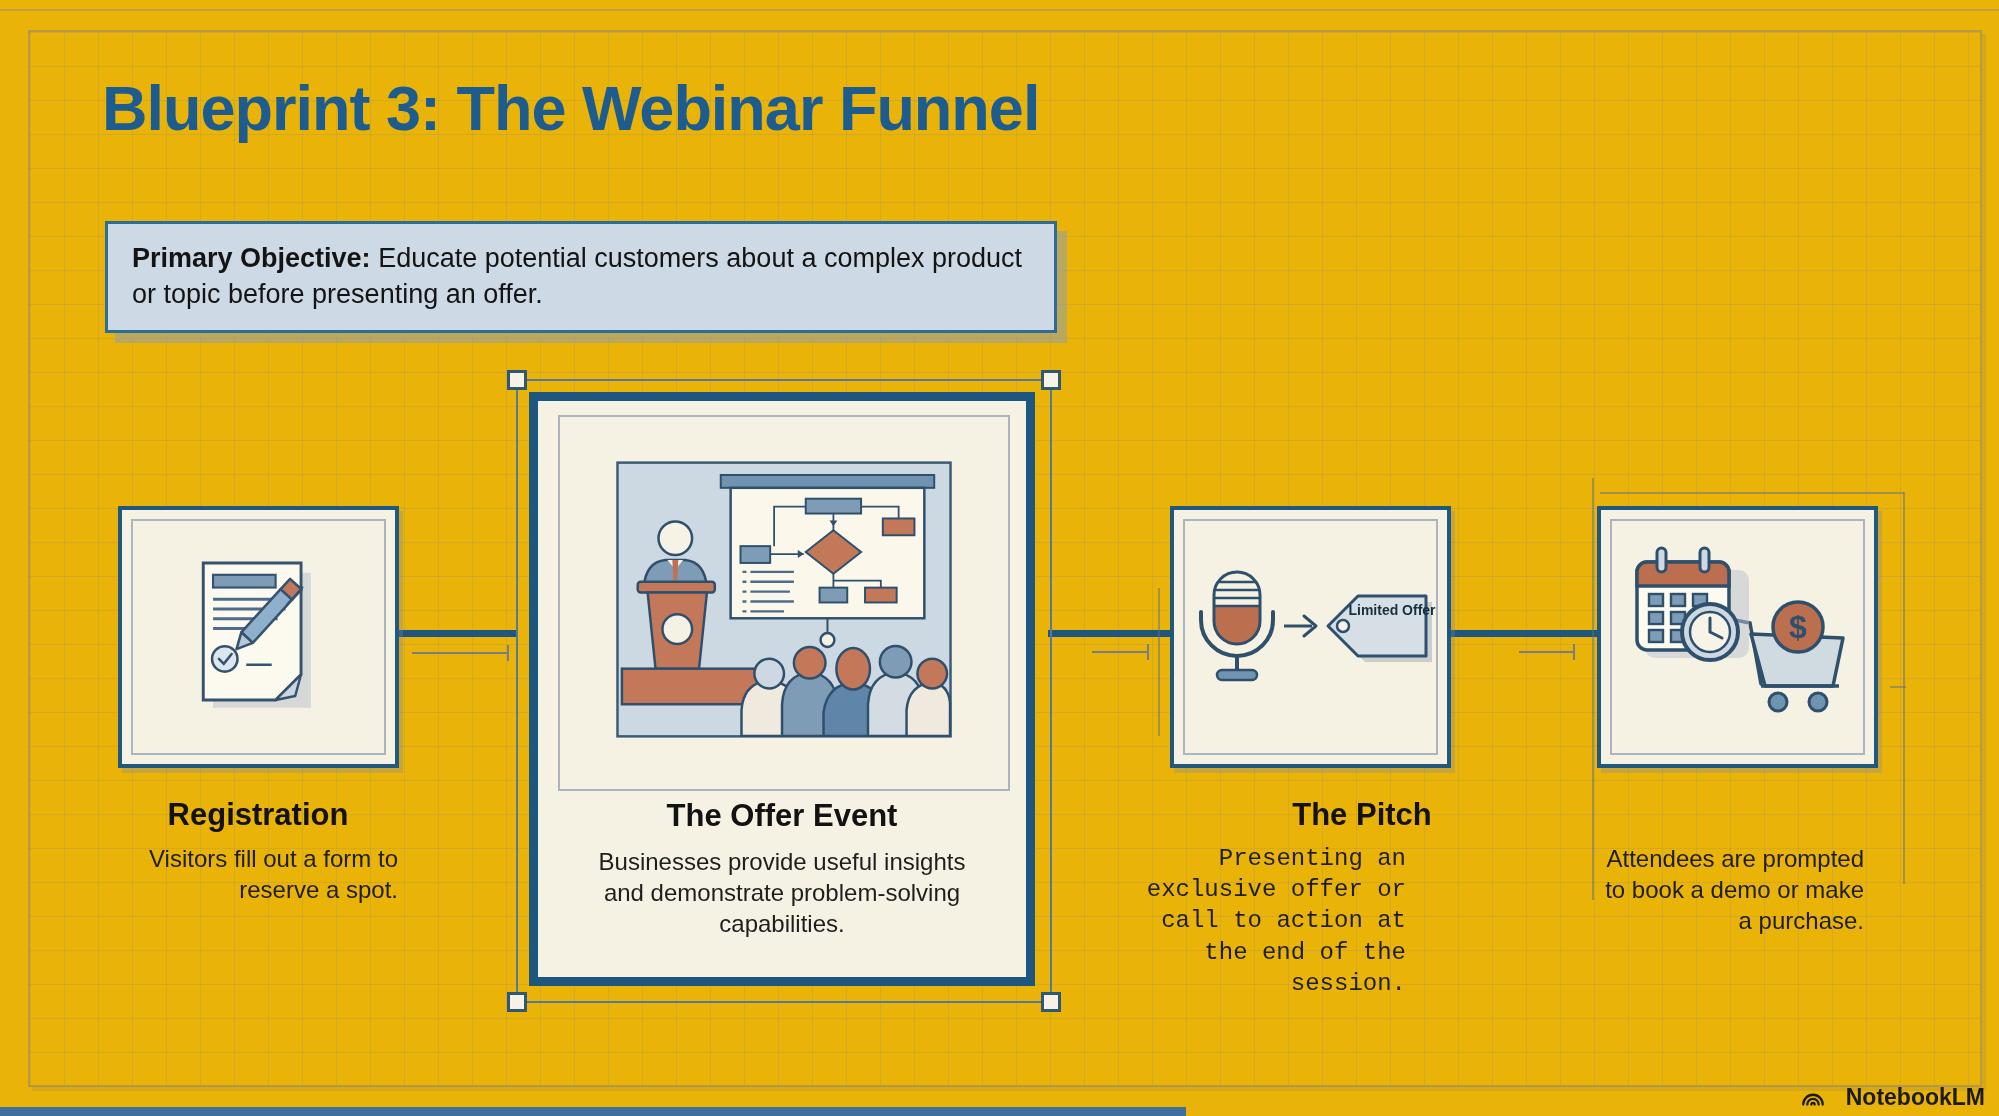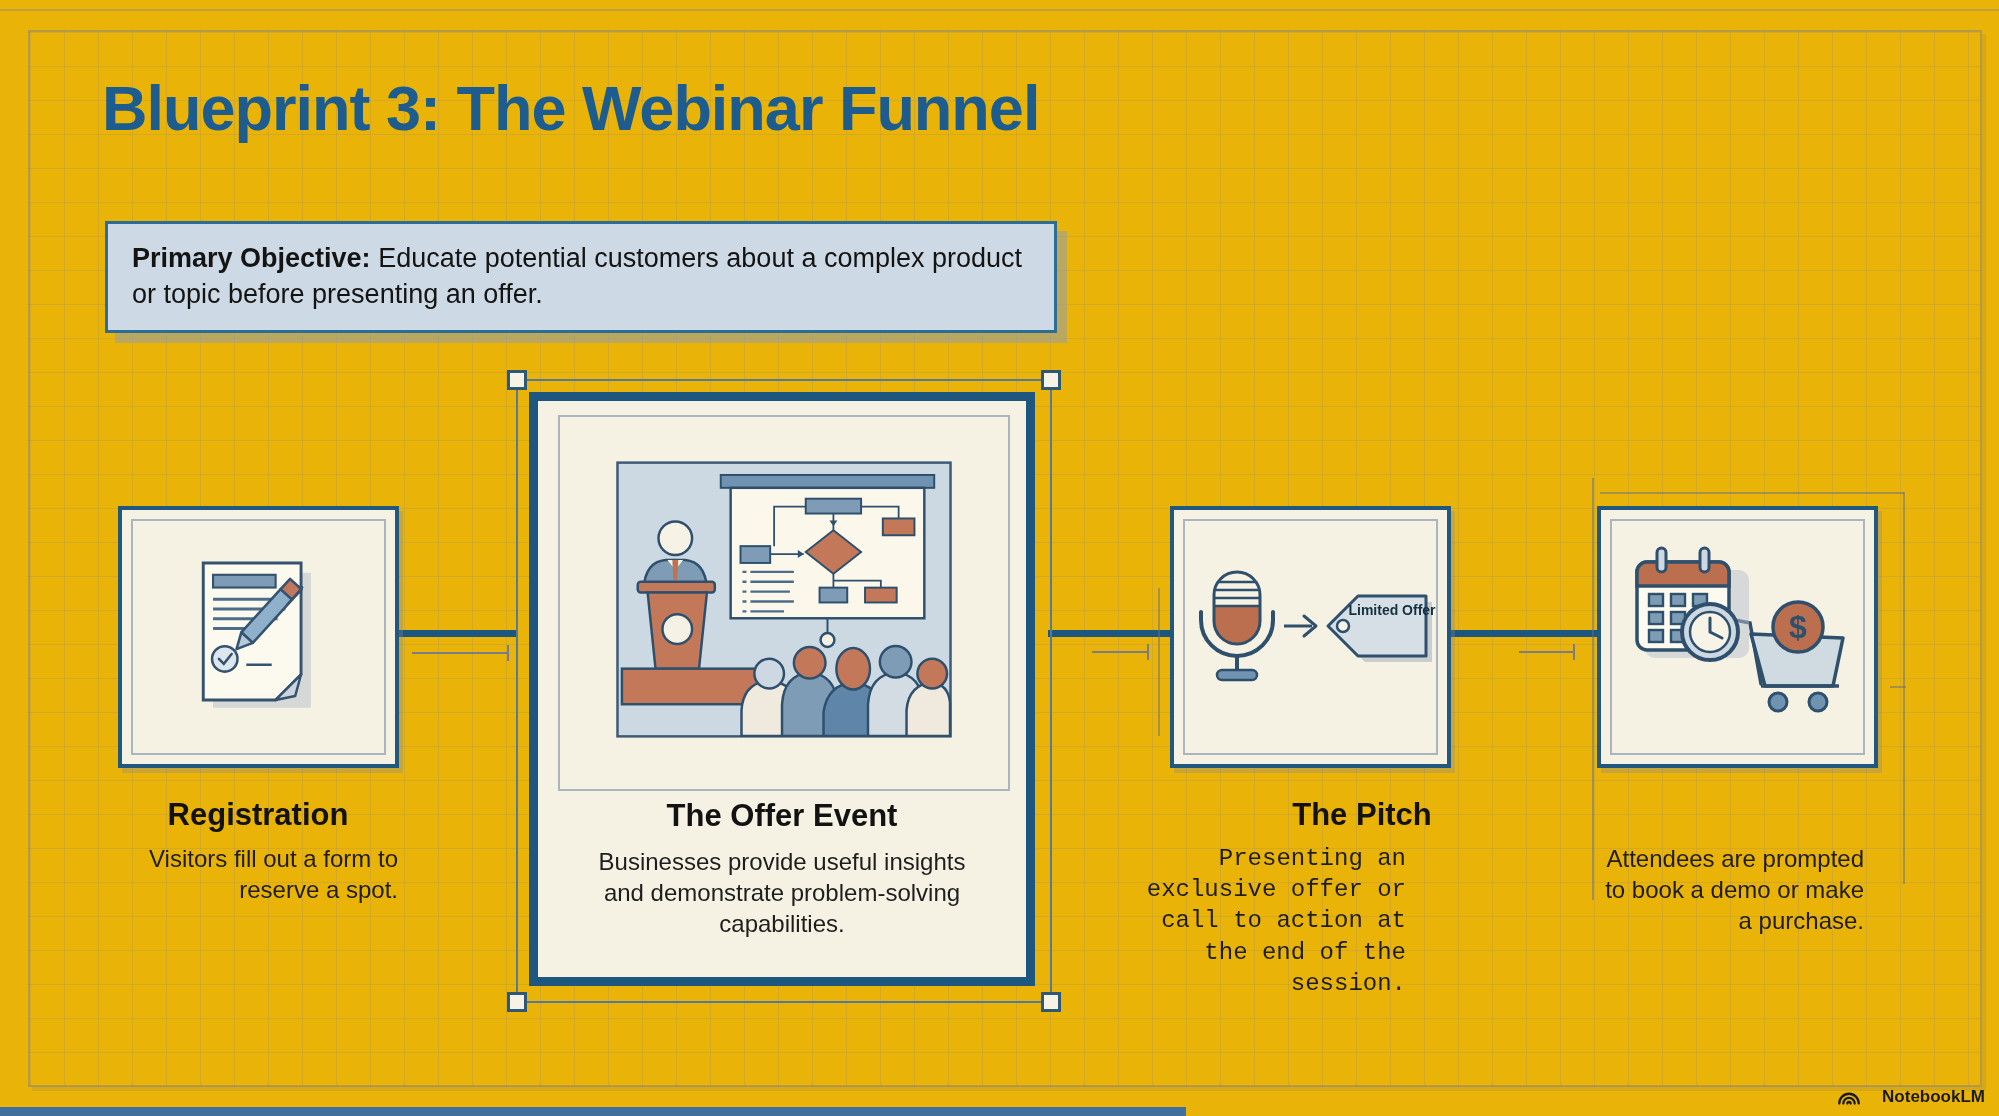--- a/index.html
+++ b/index.html
@@ -65,21 +65,21 @@
   .cline{position:absolute; background:rgba(92,112,136,.5);}
 
   .tag-label{
     position:absolute; left:1348px; top:603px; width:88px;
     text-align:center; font-size:14px; font-weight:bold; line-height:1.1; color:#15303f;
   }
 
   .brand{
     position:absolute; right:14px; top:1084px;
     display:flex; align-items:center; gap:20px;
-    font-size:17px; font-weight:bold; color:#1b1b1b;
+    font-size:23px; font-weight:bold; color:#1b1b1b;
   }
   .icon-svg{display:block;}
 </style>
 </head>
 <body>
 
 <div id="canvas">
   <div class="top-rule"></div>
   <div class="grid-area"></div>
 

